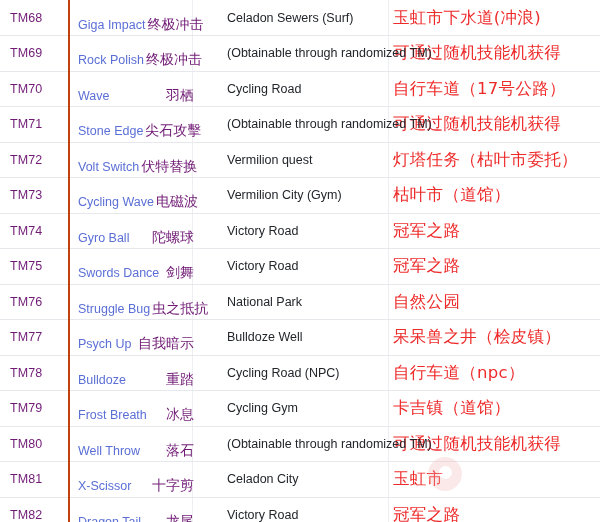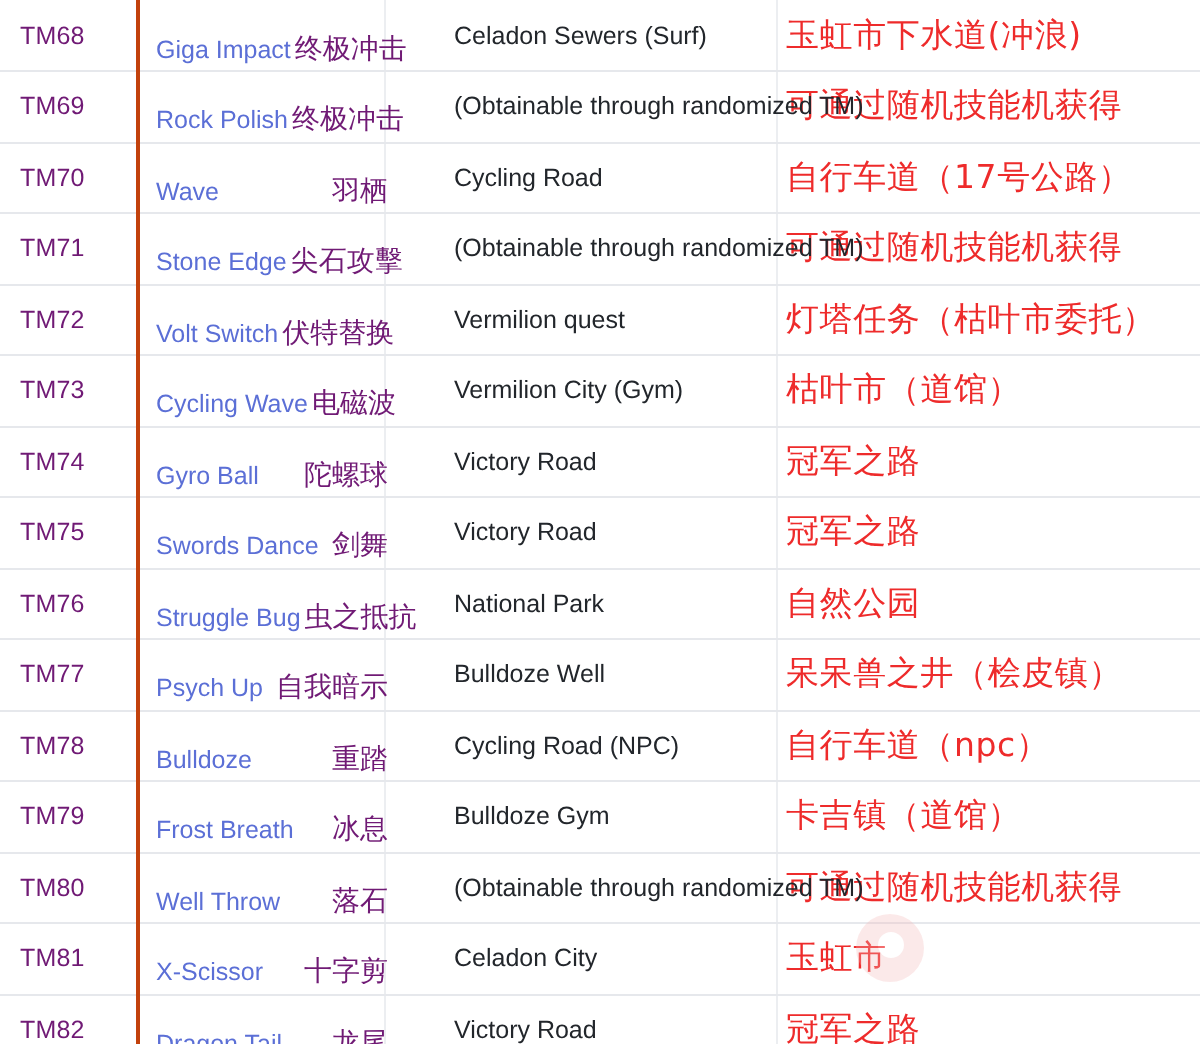--- a/index.html
+++ b/index.html
@@ -323,21 +323,21 @@
       </tr>
       <tr>
         <td class="col-tm">TM79</td>
         <td class="col-move">
           <div class="move-wrap">
             <span class="move-en">Frost Breath</span>
             <span class="move-cn">冰息</span>
           </div>
         </td>
         <td class="col-loc">
-          <span class="loc-en">Bulldoze Gym</span>
+          <span class="loc-en">Cycling Gym</span>
         </td>
         <td class="col-loccn">
           <span class="loc-cn">卡吉镇（道馆）</span>
         </td>
       </tr>
       <tr>
         <td class="col-tm">TM80</td>
         <td class="col-move">
           <div class="move-wrap">
             <span class="move-en">Well Throw</span>

